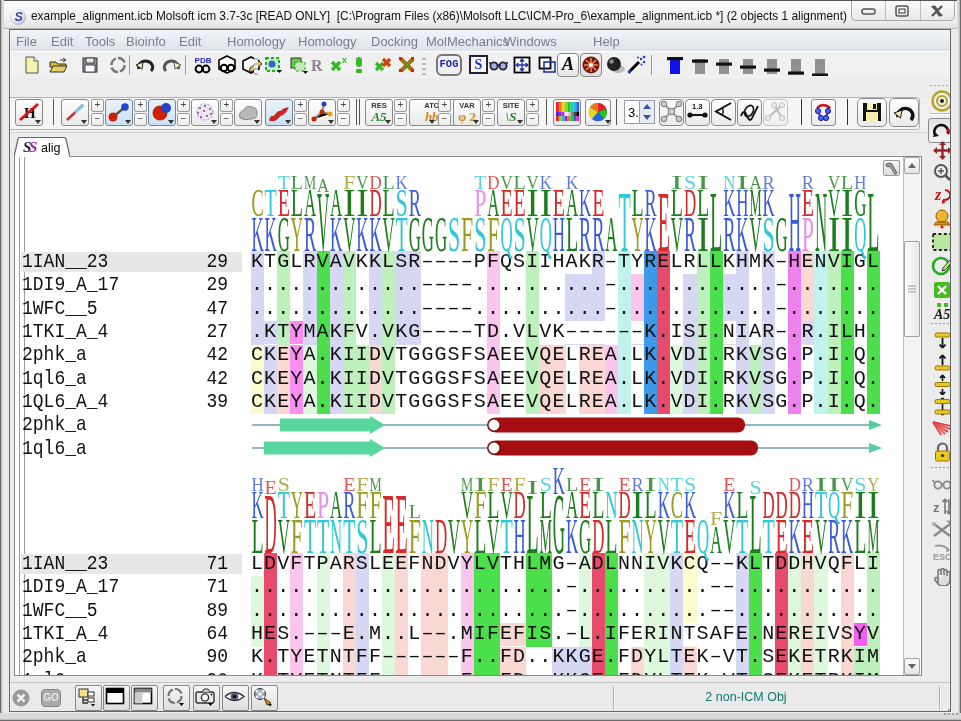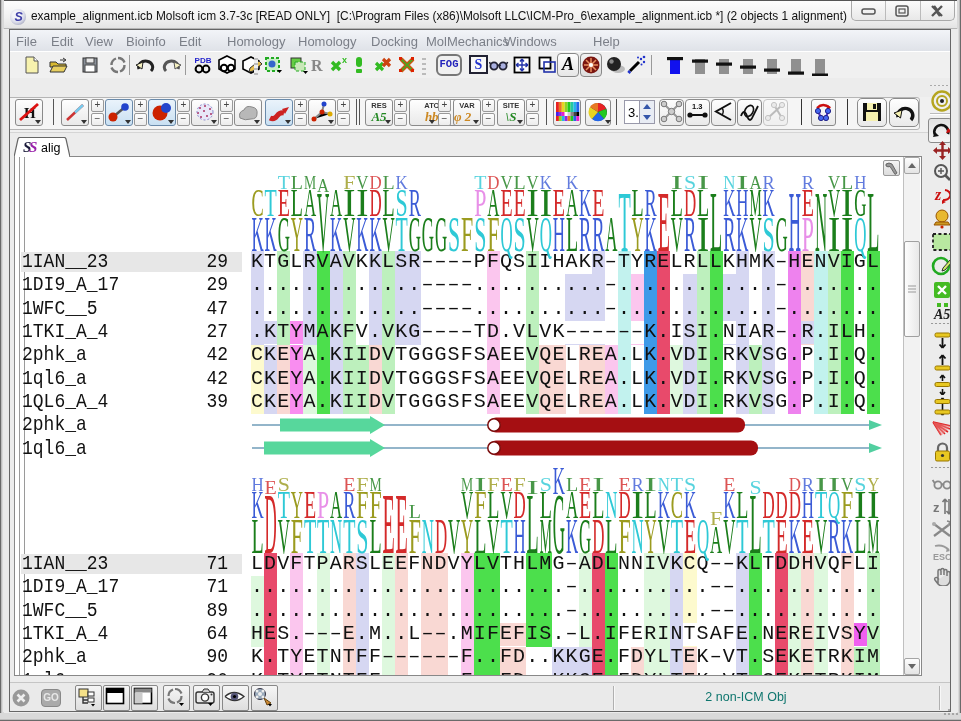--- a/index.html
+++ b/index.html
@@ -73,21 +73,21 @@
       </div>
       <div id="wb3">
         <svg width="33" height="18">
           <path d="M11 5 L21 15 M21 5 L11 15 M13 5 L16 9 M19 15 L16 11" stroke="#565656" stroke-width="2.4"></path>
         </svg>
       </div>
     </div>
   <div class="abs" id="menubar">
       <div class="mi" style="left:15px">File</div>
       <div class="mi" style="left:50px">Edit</div>
-      <div class="mi" style="left:84px">View</div>
+      <div class="mi" style="left:84px">Tools</div>
       <div class="mi" style="left:125px">Bioinfo</div>
       <div class="mi" style="left:178px">Edit</div>
       <div class="mi" style="left:226px">Homology</div>
       <div class="mi" style="left:297px">Homology</div>
       <div class="mi" style="left:370px">Docking</div>
       <div class="mi" style="left:425px">MolMechanics</div>
       <div class="mi" style="left:503px">Windows</div>
       <div class="mi" style="left:592px">Help</div>
     </div>
   <div class="abs" id="toolbar1">
@@ -359,21 +359,21 @@
         <div style="position:absolute;left:0;top:1px;width:100%;text-align:center;font-size:7.5px;font-weight:bold;color:#333">ATOM</div>
         <div style="position:absolute;left:0;top:9px;width:100%;text-align:center;font-family:'Liberation Serif',serif;font-style:italic;font-size:13px;font-weight:bold;color:#cc8822">hb1</div>
         <svg width="26" height="25" style="position:absolute;left:0;top:0">
           <path d="M19 20 l6 0 l-3 4 z" fill="#333"></path>
         </svg>
       </div>
       <div class="pm" style="left:437px;top:2px">+</div>
       <div class="pm" style="left:437px;top:16px">−</div>
       <div class="tb2b" style="left:452px;width:28px">
         <div style="position:absolute;left:0;top:1px;width:100%;text-align:center;font-size:7.5px;font-weight:bold;color:#333">VAR</div>
-        <div style="position:absolute;left:0;top:9px;width:100%;text-align:left;font-family:'Liberation Serif',serif;font-style:italic;font-size:13px;font-weight:bold;color:#cc8822">φ 2</div>
+        <div style="position:absolute;left:0;top:9px;width:100%;text-align:center;font-family:'Liberation Serif',serif;font-size:13px;font-weight:bold;color:#cc8822">φ 2</div>
         <svg width="26" height="25" style="position:absolute;left:0;top:0">
           <path d="M19 20 l6 0 l-3 4 z" fill="#333"></path>
         </svg>
       </div>
       <div class="pm" style="left:481px;top:2px">+</div>
       <div class="pm" style="left:481px;top:16px">−</div>
       <div class="tb2b" style="left:496px;width:28px">
         <div style="position:absolute;left:0;top:1px;width:100%;text-align:center;font-size:7.5px;font-weight:bold;color:#333">SITE</div>
         <div style="position:absolute;left:0;top:9px;width:100%;text-align:center;font-family:'Liberation Serif',serif;font-style:italic;font-size:13px;font-weight:bold;color:#228822">\S</div>
         <svg width="26" height="25" style="position:absolute;left:0;top:0">

